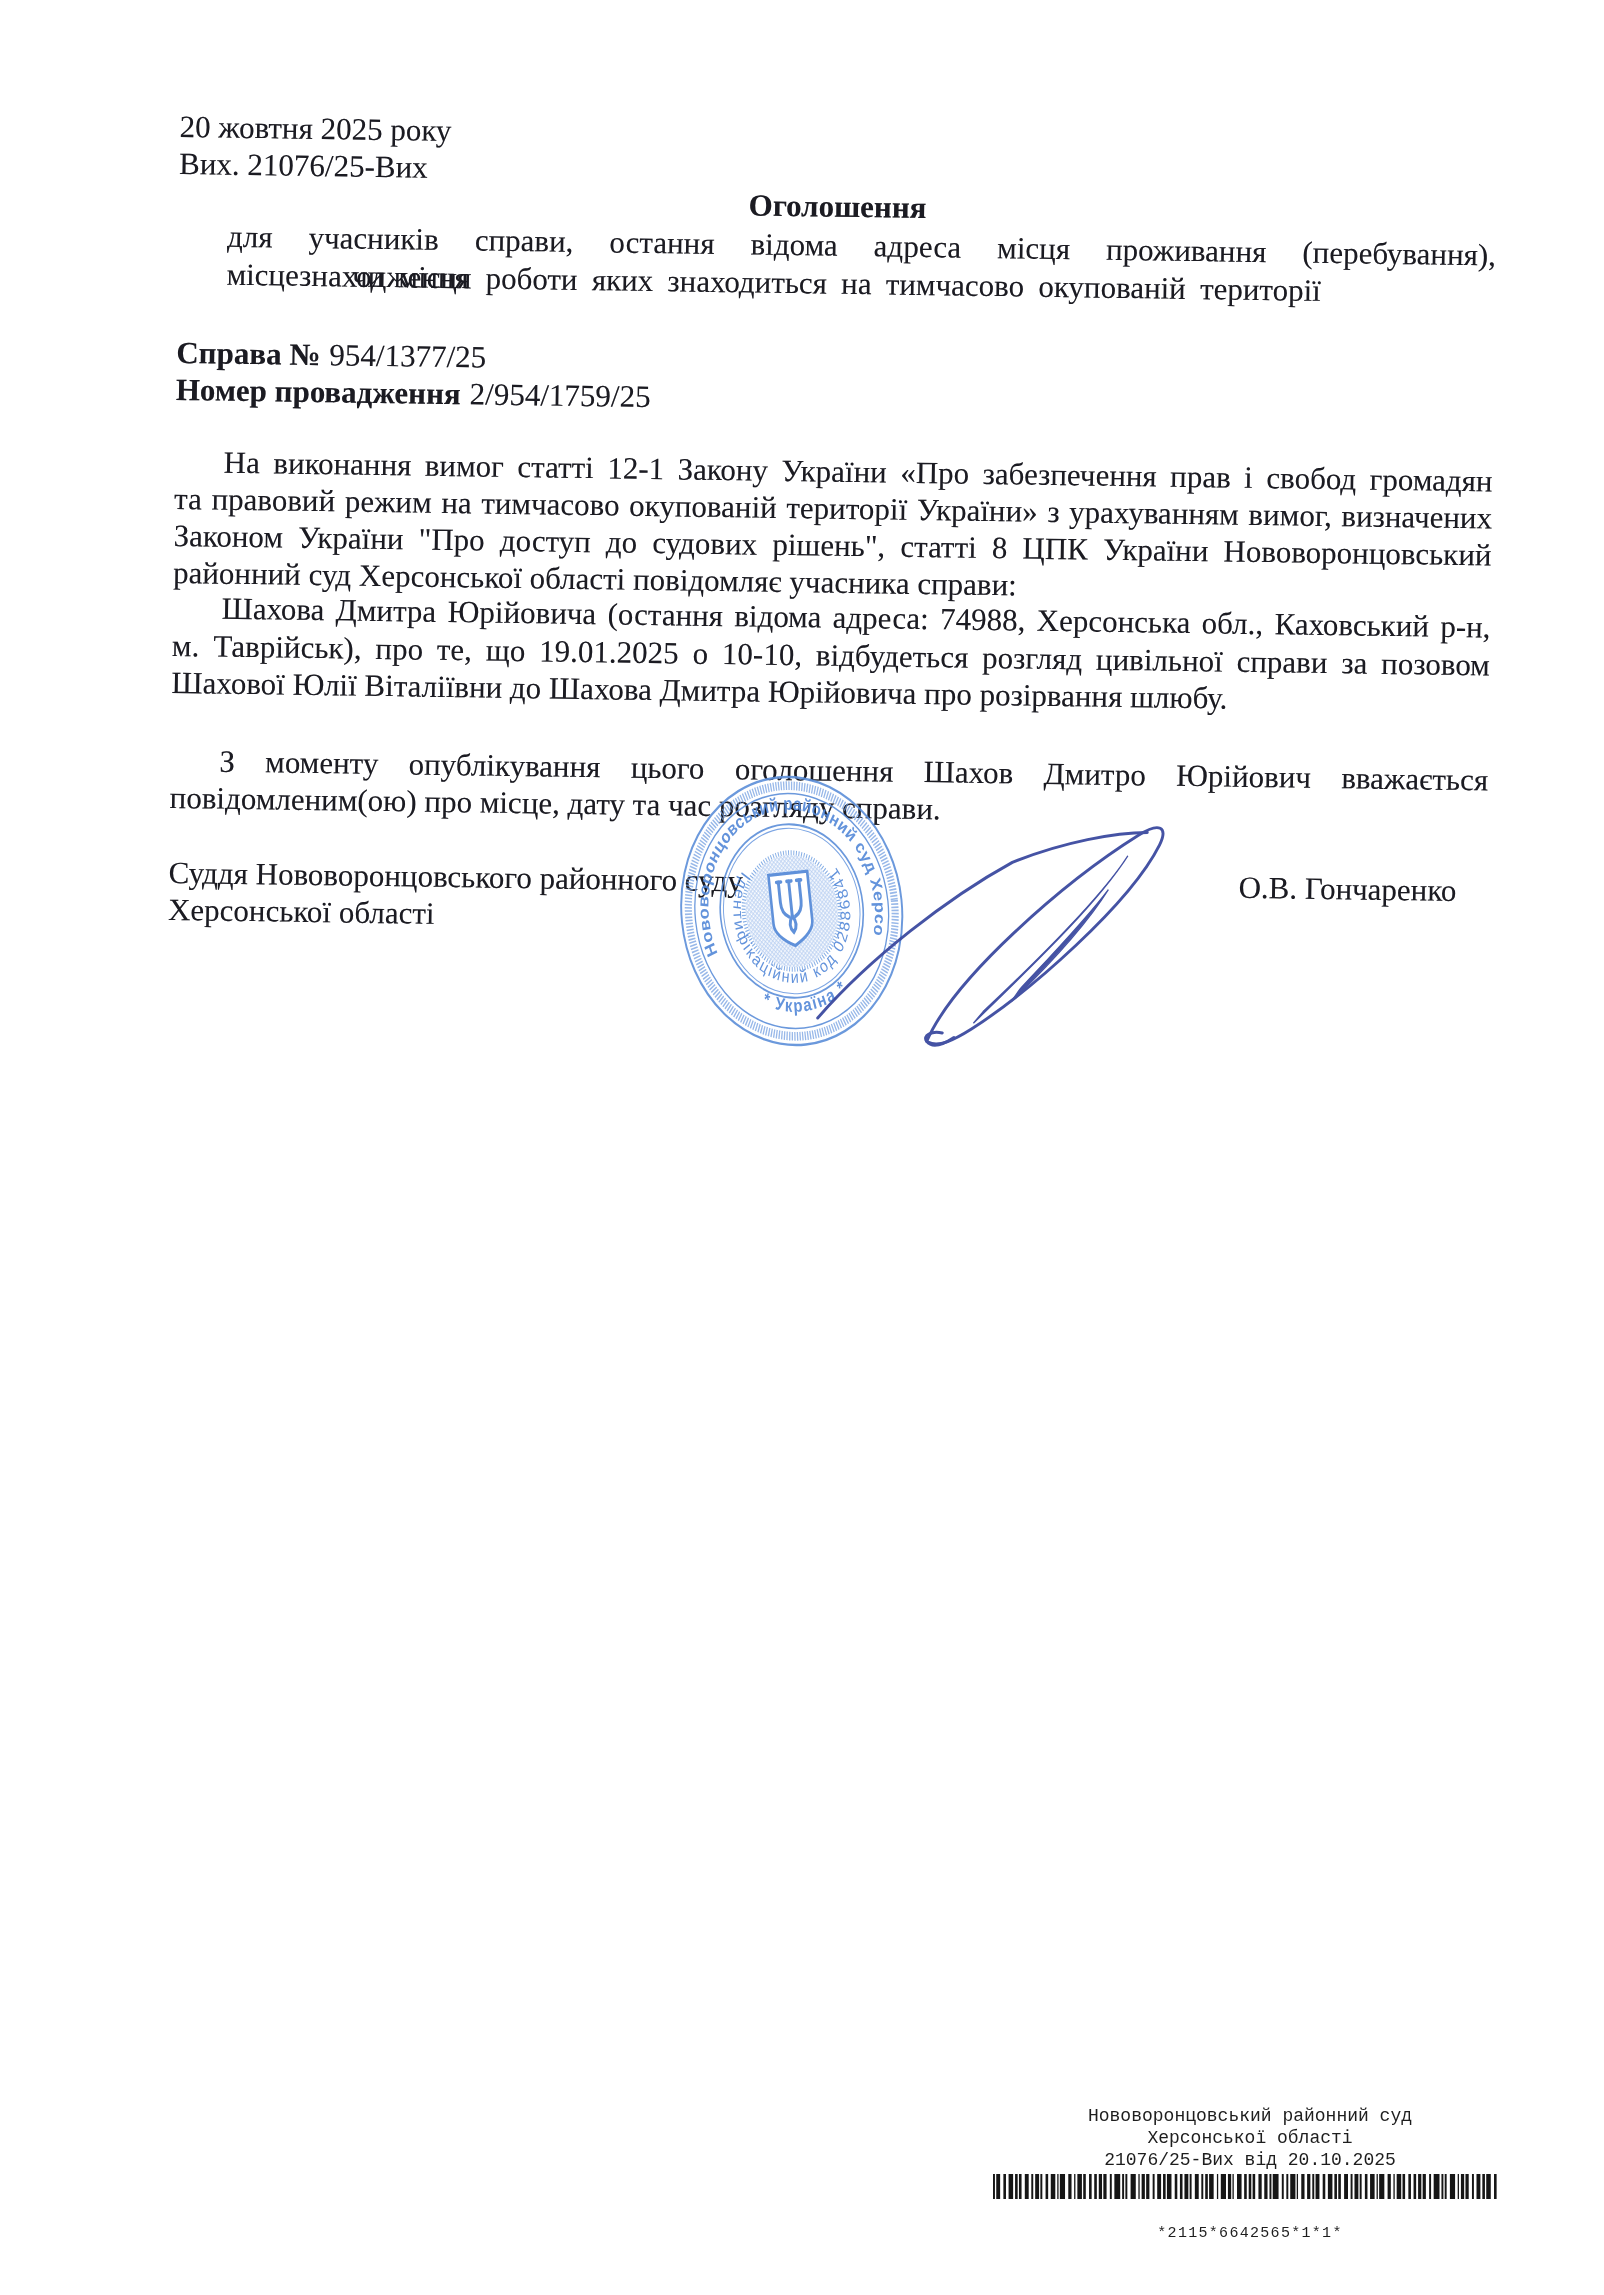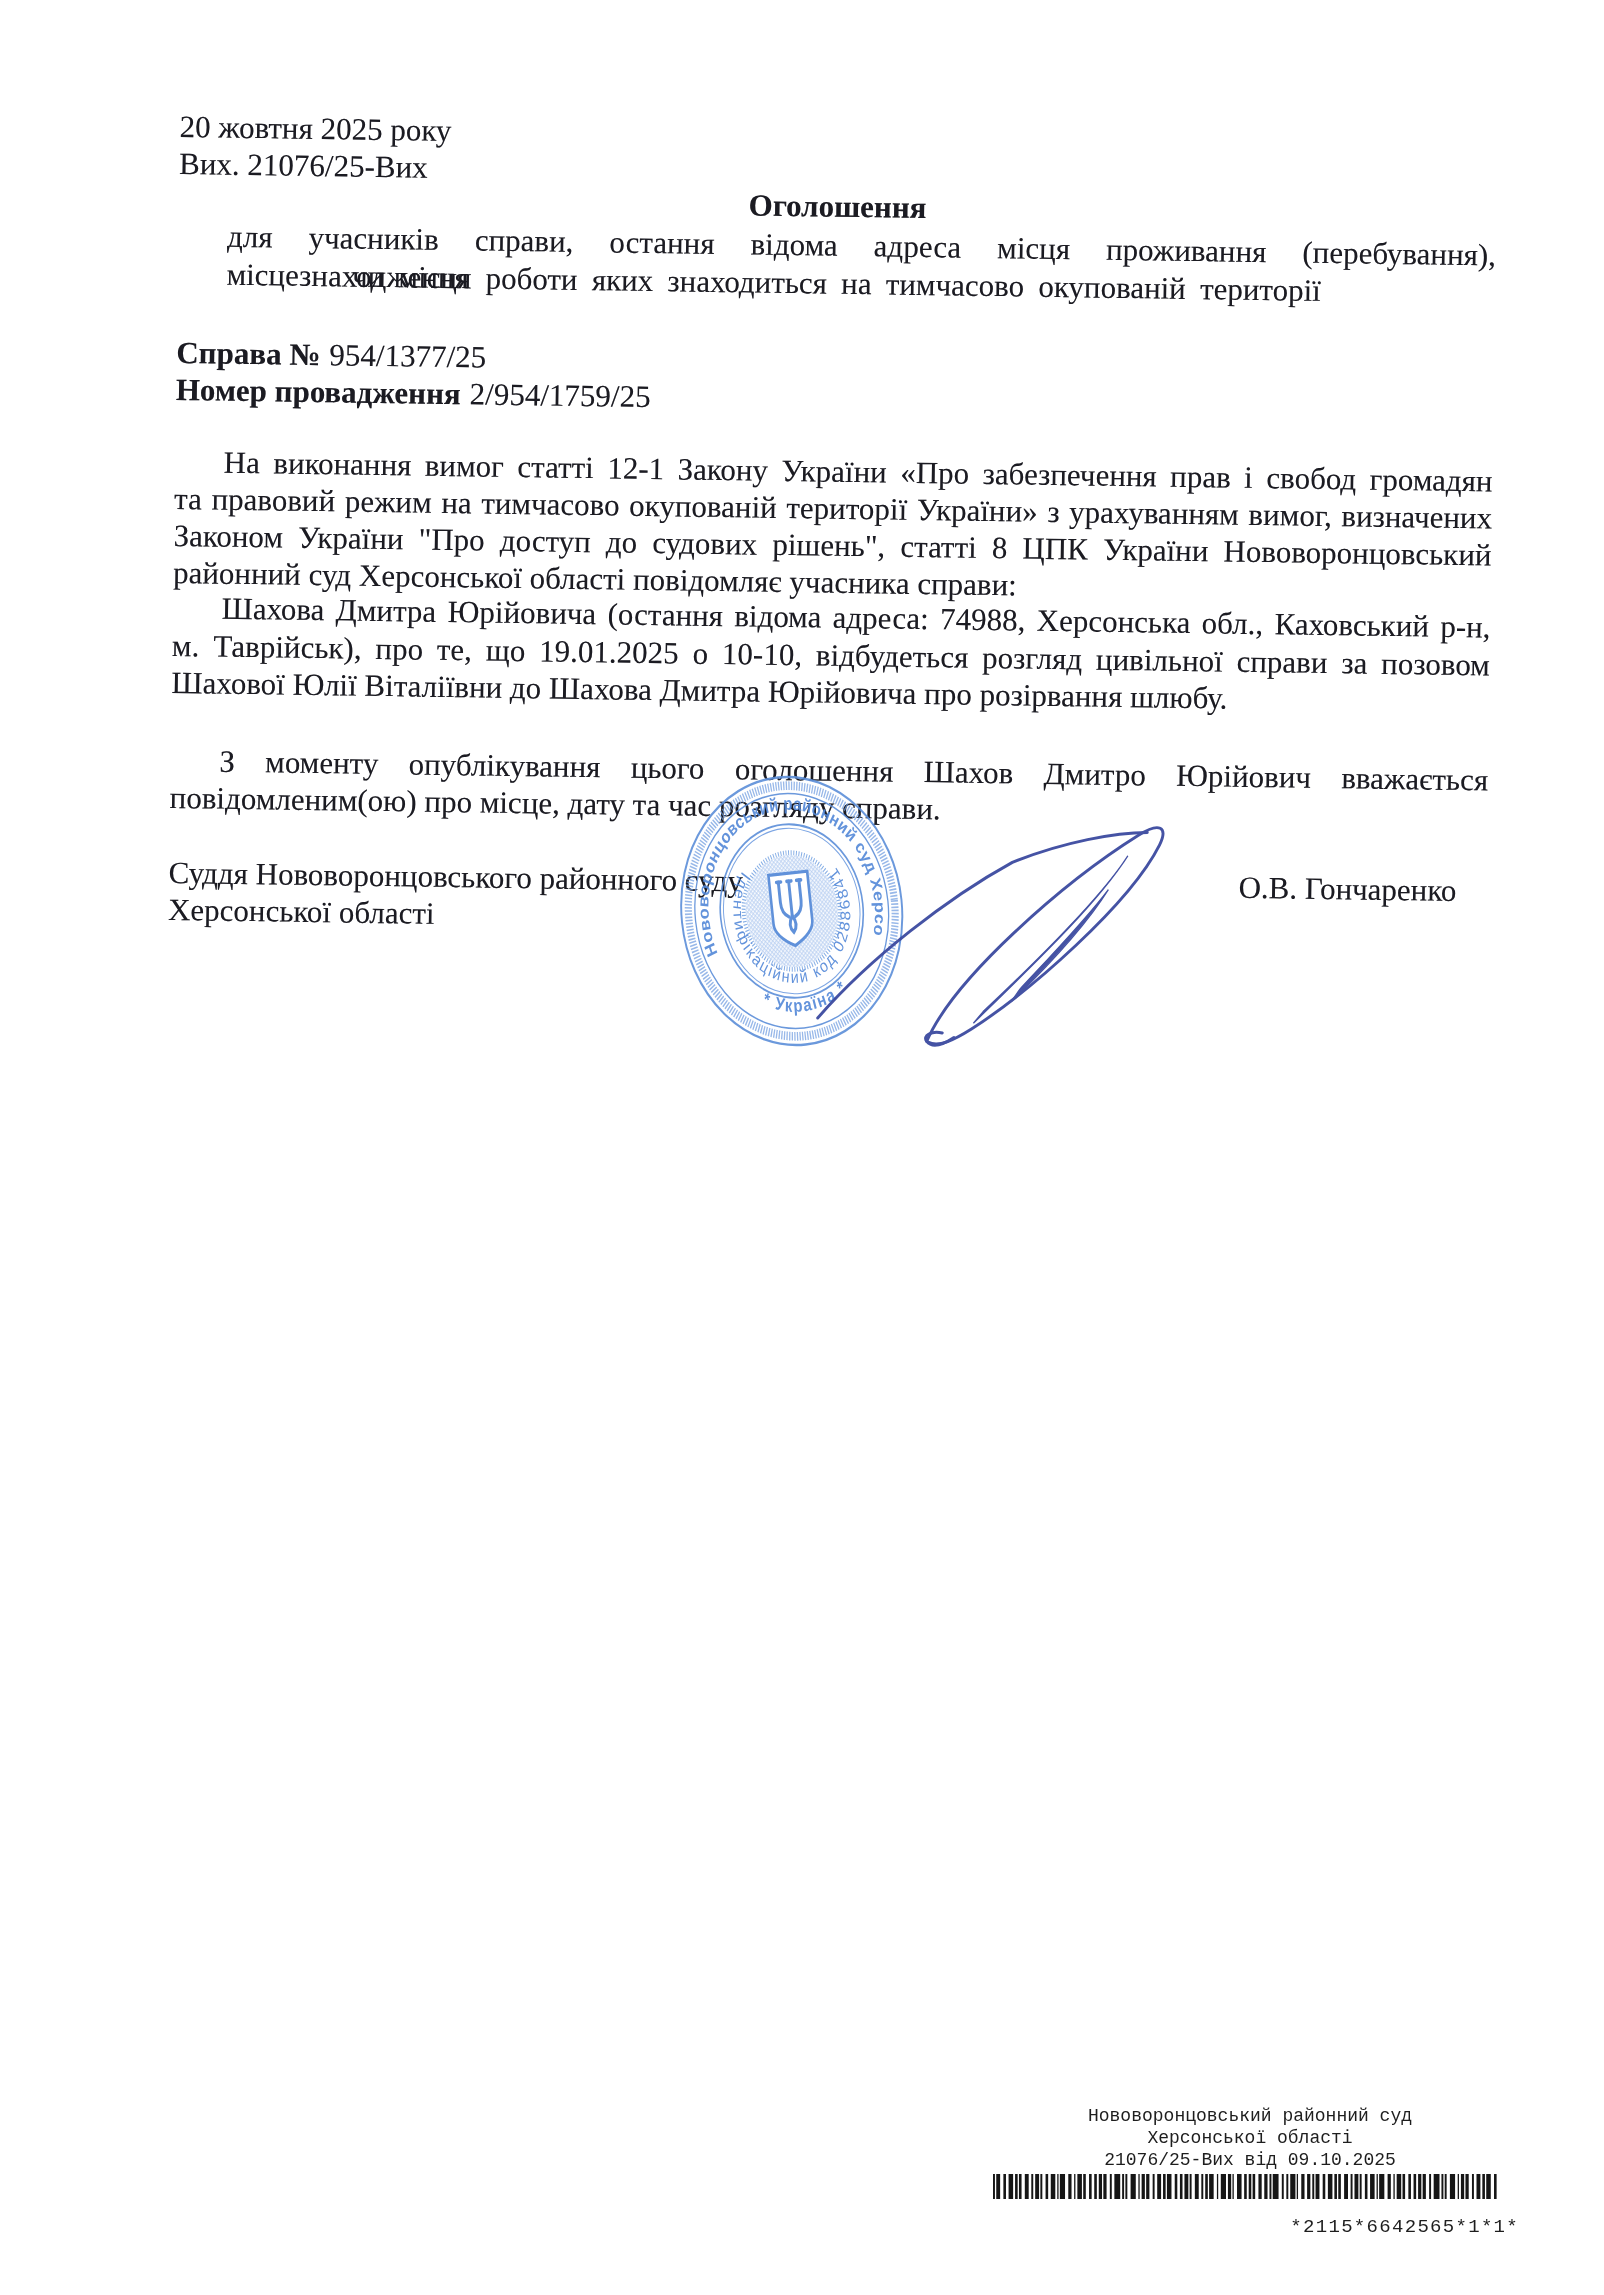--- a/index.html
+++ b/index.html
@@ -27,21 +27,21 @@
   
   .sealwrap{position:absolute;left:649px;top:765px;width:545px;height:305px;}
   .sealwrap svg{display:block;}
   
   .footer{
     position:absolute;left:981px;top:2105px;width:538px;text-align:center;
     font-family:Liberation Mono, monospace;font-size:18px;line-height:22px;color:#1e1e1e;
   }
   .footer .fl{height:22px;}
   .barcode{width:514px;height:25px;margin:2.6px auto 0 auto;}
-  .bcval{font-size:19px;letter-spacing:1.3px;margin-top:11px;text-align:right;}
+  .bcval{font-size:15px;letter-spacing:1.3px;margin-top:18px;}
 </style>
 </head>
 <body>
 
 <div class="page">
 
   <div class="doc">
     <div class="row" style="top:0;">20 жовтня 2025 року</div>
     <div class="row" style="top:37px;">Вих. 21076/25-Вих</div>
 
@@ -129,21 +129,21 @@
         <path d="M 470,420 C 452,432 436,436 428,426 C 421,417 436,409 452,413"></path>
         <path d="M 500,398 C 590,310 690,215 738,140 C 700,200 600,300 515,380 Z" fill="#3c4aa0" stroke-width="2"></path>
         <path d="M 558,365 C 620,305 678,240 708,192 C 672,240 612,302 572,345 Z" fill="#3c4aa0" stroke-width="2"></path>
       </g>
     </svg>
   </div>
 
   <div class="footer">
     <div class="fl">Нововоронцовський районний суд</div>
     <div class="fl">Херсонської області</div>
-    <div class="fl">21076/25-Вих від 09.10.2025</div>
+    <div class="fl">21076/25-Вих від 20.10.2025</div>
     <svg id="barcode" class="barcode" viewBox="0 0 792 38" preserveAspectRatio="none">
         <rect x="0" y="0" width="3" height="38" fill="#161616"></rect>
         <rect x="5" y="0" width="6" height="38" fill="#161616"></rect>
         <rect x="16" y="0" width="4" height="38" fill="#161616"></rect>
         <rect x="24" y="0" width="7" height="38" fill="#161616"></rect>
         <rect x="34" y="0" width="4" height="38" fill="#161616"></rect>
         <rect x="40" y="0" width="4" height="38" fill="#161616"></rect>
         <rect x="49" y="0" width="6" height="38" fill="#161616"></rect>
         <rect x="59" y="0" width="3" height="38" fill="#161616"></rect>
         <rect x="65" y="0" width="6" height="38" fill="#161616"></rect>

